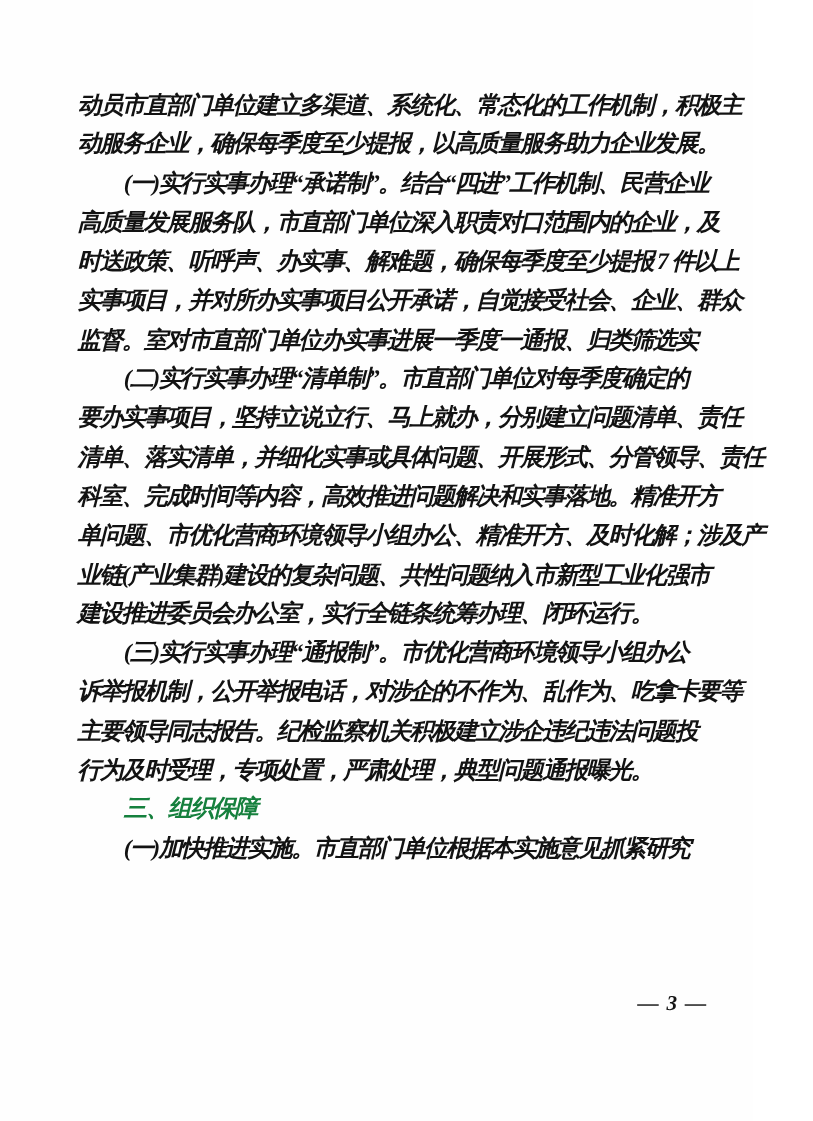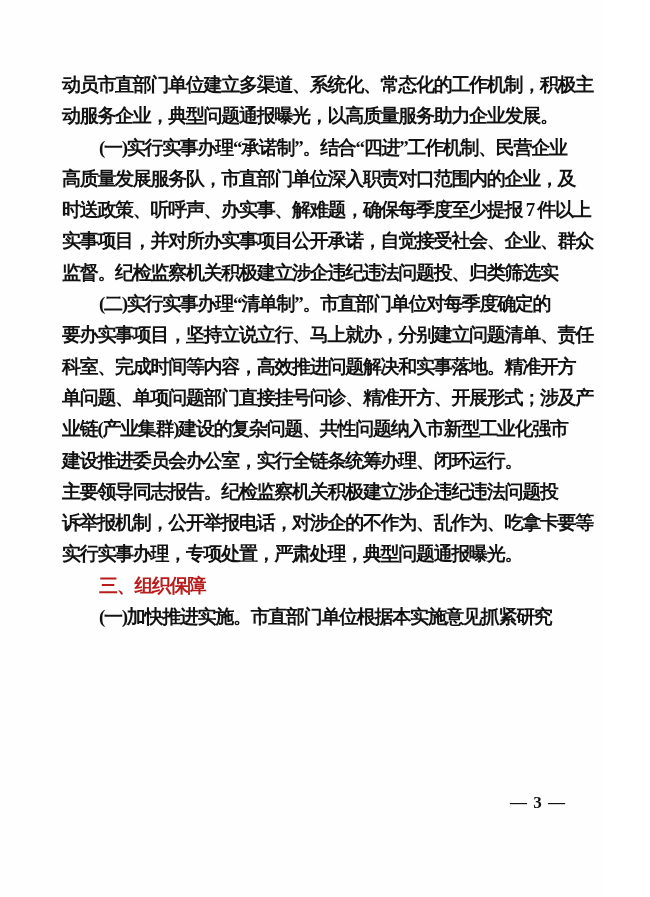--- a/index.html
+++ b/index.html
@@ -14,20 +14,21 @@
     position: relative;
     font-family: "Liberation Serif", "DejaVu Serif", serif;
   }
   .page {
     position: absolute;
     left: 0; top: 0;
     width: 602px;
     height: 897px;
     background: #fefefe;
     color: #141414;
+    font-style: italic;
   }
   .text-block {
     position: absolute;
     left: 62px;
     top: 69px;
     width: 528px;
   }
   .line {
     height: 31.3px;
     line-height: 31.3px;
@@ -35,21 +36,21 @@
     letter-spacing: -1.3px;
     font-weight: bold;
     white-space: nowrap;
     color: #121212;
   }
   .line.indent {
     padding-left: 37px;
   }
   .line.heading {
     font-weight: 900;
-    color: #b91c1c;
+    color: #15803d;
   }
   .page-number {
     position: absolute;
     left: 62px;
     top: 793px;
     width: 528px;
     text-align: right;
     padding-right: 24px;
     box-sizing: border-box;
     font-size: 17px;
@@ -58,41 +59,43 @@
     color: #141414;
   }
 </style>
 </head>
 <body>
 
 <div class="page">
   <div class="text-block" id="text-block">
       <div>
         <div class="line">动员市直部门单位建立多渠道、系统化、常态化的工作机制，积极主</div>
-        <div class="line">动服务企业，典型问题通报曝光，以高质量服务助力企业发展。</div>
+        <div class="line">动服务企业，确保每季度至少提报，以高质量服务助力企业发展。</div>
       </div>
       <div>
         <div class="line indent">(一)实行实事办理“承诺制”。结合“四进”工作机制、民营企业</div>
         <div class="line">高质量发展服务队，市直部门单位深入职责对口范围内的企业，及</div>
         <div class="line">时送政策、听呼声、办实事、解难题，确保每季度至少提报 7 件以上</div>
         <div class="line">实事项目，并对所办实事项目公开承诺，自觉接受社会、企业、群众</div>
-        <div class="line">监督。纪检监察机关积极建立涉企违纪违法问题投、归类筛选实</div>
+        <div class="line">监督。室对市直部门单位办实事进展一季度一通报、归类筛选实</div>
       </div>
       <div>
         <div class="line indent">(二)实行实事办理“清单制”。市直部门单位对每季度确定的</div>
         <div class="line">要办实事项目，坚持立说立行、马上就办，分别建立问题清单、责任</div>
+        <div class="line">清单、落实清单，并细化实事或具体问题、开展形式、分管领导、责任</div>
         <div class="line">科室、完成时间等内容，高效推进问题解决和实事落地。精准开方</div>
-        <div class="line">单问题、单项问题部门直接挂号问诊、精准开方、开展形式；涉及产</div>
+        <div class="line">单问题、市优化营商环境领导小组办公、精准开方、及时化解；涉及产</div>
         <div class="line">业链(产业集群)建设的复杂问题、共性问题纳入市新型工业化强市</div>
         <div class="line">建设推进委员会办公室，实行全链条统筹办理、闭环运行。</div>
       </div>
       <div>
+        <div class="line indent">(三)实行实事办理“通报制”。市优化营商环境领导小组办公</div>
+        <div class="line">诉举报机制，公开举报电话，对涉企的不作为、乱作为、吃拿卡要等</div>
         <div class="line">主要领导同志报告。纪检监察机关积极建立涉企违纪违法问题投</div>
-        <div class="line">诉举报机制，公开举报电话，对涉企的不作为、乱作为、吃拿卡要等</div>
-        <div class="line">实行实事办理，专项处置，严肃处理，典型问题通报曝光。</div>
+        <div class="line">行为及时受理，专项处置，严肃处理，典型问题通报曝光。</div>
       </div>
       <div>
         <div class="line heading indent">三、组织保障</div>
       </div>
       <div>
         <div class="line indent">(一)加快推进实施。市直部门单位根据本实施意见抓紧研究</div>
       </div>
     </div>
   <div class="page-number">— 3 —</div>
 </div>

